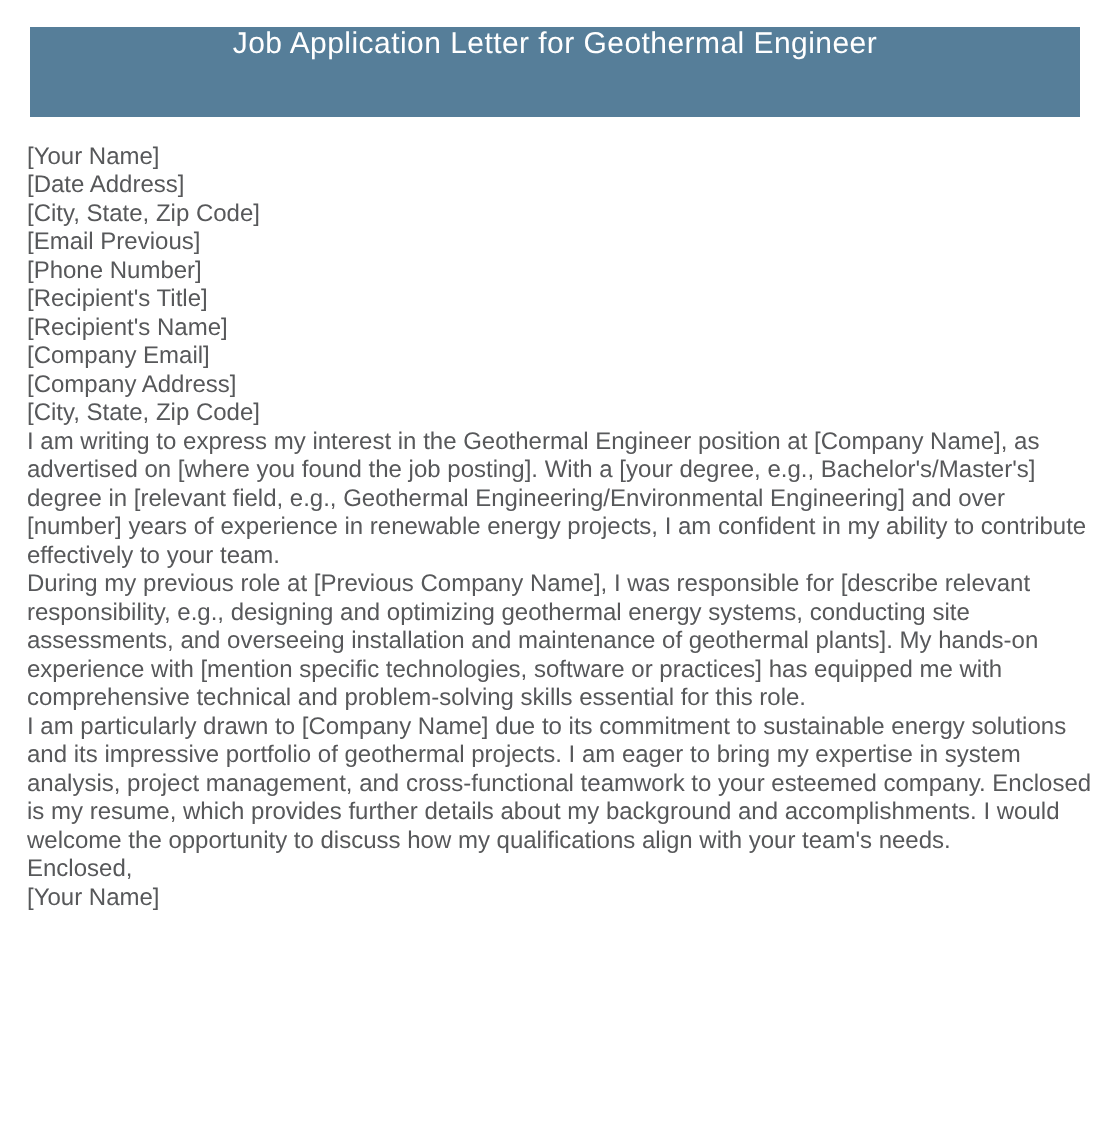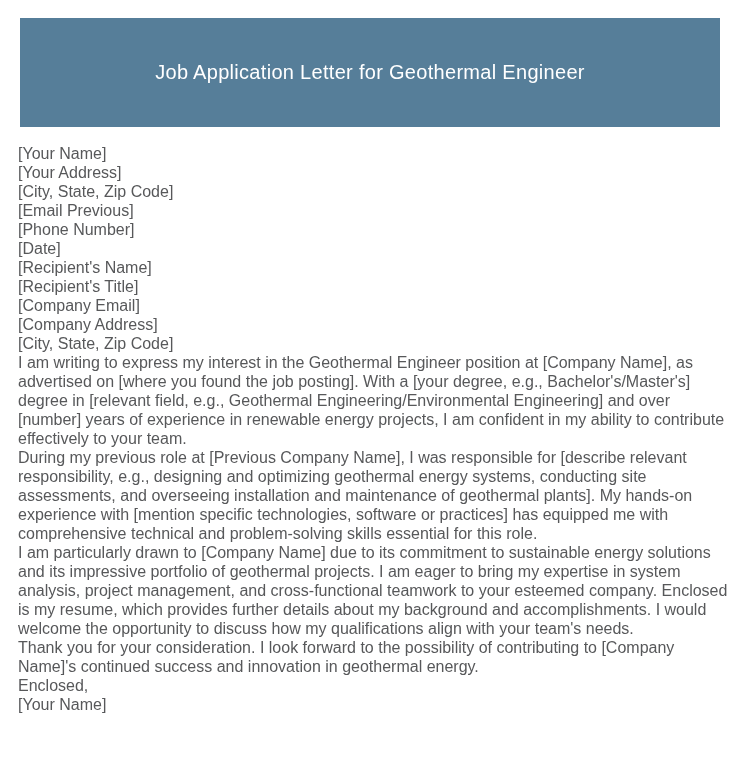--- a/index.html
+++ b/index.html
@@ -8,24 +8,23 @@
     background: var(--page-bg, #ffffff);
   }
   body {
     width: 740px;
     height: 762px;
     font-family: "Liberation Sans", sans-serif;
     overflow: hidden;
   }
   .banner {
     margin: 18px 20px 0 20px;
-    height: 109px;
+    height: 60px;
     background: var(--banner-bg, #567e99);
     display: flex;
-    align-items: center;
     justify-content: center;
   }
   .banner-title {
     margin: 0;
     font-size: 20px;
     font-weight: 500;
     letter-spacing: 0.3px;
     color: var(--banner-text, #ffffff);
   }
   .letter {
@@ -43,29 +42,27 @@
 </style>
 </head>
 <body>
 
 <header class="banner">
   <h1 class="banner-title">Job Application Letter for Geothermal Engineer</h1>
 </header>
 
 <main class="letter">
   <div class="line">[Your Name]</div>
-  <div class="line">[Your Address]</div>
+  <div class="line">[Date Address]</div>
   <div class="line">[City, State, Zip Code]</div>
   <div class="line">[Email Previous]</div>
   <div class="line">[Phone Number]</div>
-  <div class="line">[Date]</div>
+  <div class="line">[Recipient's Title]</div>
   <div class="line">[Recipient's Name]</div>
-  <div class="line">[Recipient's Title]</div>
   <div class="line">[Company Email]</div>
   <div class="line">[Company Address]</div>
   <div class="line">[City, State, Zip Code]</div>
   <p>I am writing to express my interest in the Geothermal Engineer position at [Company Name], as advertised on [where you found the job posting]. With a [your degree, e.g., Bachelor's/Master's] degree in [relevant field, e.g., Geothermal Engineering/Environmental Engineering] and over [number] years of experience in renewable energy projects, I am confident in my ability to contribute effectively to your team.</p>
   <p>During my previous role at [Previous Company Name], I was responsible for [describe relevant responsibility, e.g., designing and optimizing geothermal energy systems, conducting site assessments, and overseeing installation and maintenance of geothermal plants]. My hands-on experience with [mention specific technologies, software or practices] has equipped me with comprehensive technical and problem-solving skills essential for this role.</p>
   <p>I am particularly drawn to [Company Name] due to its commitment to sustainable energy solutions and its impressive portfolio of geothermal projects. I am eager to bring my expertise in system analysis, project management, and cross-functional teamwork to your esteemed company. Enclosed is my resume, which provides further details about my background and accomplishments. I would welcome the opportunity to discuss how my qualifications align with your team's needs.</p>
-  <p>Thank you for your consideration. I look forward to the possibility of contributing to [Company Name]'s continued success and innovation in geothermal energy.</p>
   <div class="line">Enclosed,</div>
   <div class="line">[Your Name]</div>
 </main>
 
 </body></html>

